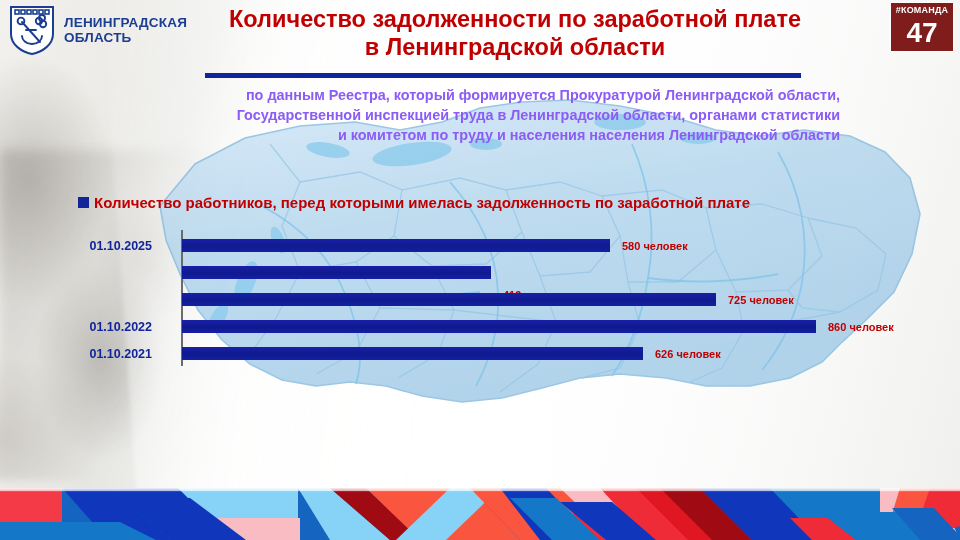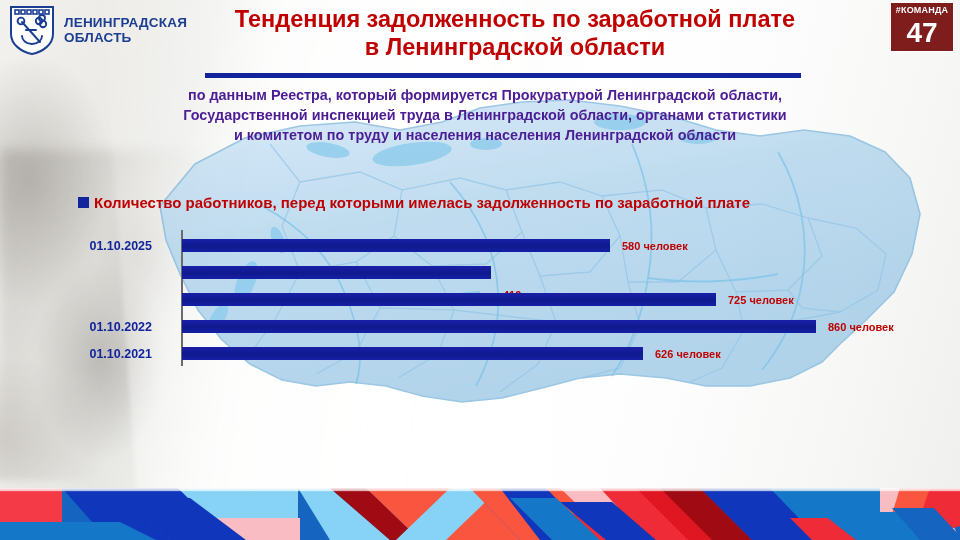--- a/index.html
+++ b/index.html
@@ -104,22 +104,22 @@
     text-shadow: 0.5px 0.5px 0 rgba(255,255,255,.9);
     z-index: 8;
   }
   .divider {
     position: absolute; left: 205px; top: 73px; width: 596px; height: 5px;
     background: #12249b;
     z-index: 8;
   }
   .subtitle {
     position: absolute; left: 130px; top: 85px; width: 710px;
-    text-align: center;
-    color: #4c1d95;
+    text-align: right;
+    color: #8b5cf6;
     font-weight: bold;
     font-size: 14.4px;
     line-height: 20px;
     z-index: 8;
   }
 
   
   .legend {
     position: absolute; left: 78px; top: 194px;
     display: flex; align-items: center; gap: 5px;
@@ -262,21 +262,21 @@
       <div>ОБЛАСТЬ</div>
     </div>
   </div>
 
   <div class="komanda">
     <div class="k-top">#КОМАНДА</div>
     <div class="k-bot">47</div>
   </div>
 
   <div class="title">
-    <div>Тенденция задолженность по заработной плате</div>
+    <div>Количество задолженности по заработной плате</div>
     <div>в Ленинградской области</div>
   </div>
   <div class="divider"></div>
 
   <div class="subtitle">
     <div>по данным Реестра, который формируется Прокуратурой Ленинградской области,</div>
     <div>Государственной инспекцией труда в Ленинградской области, органами статистики</div>
     <div>и комитетом по труду и населения населения Ленинградской области</div>
   </div>
 

